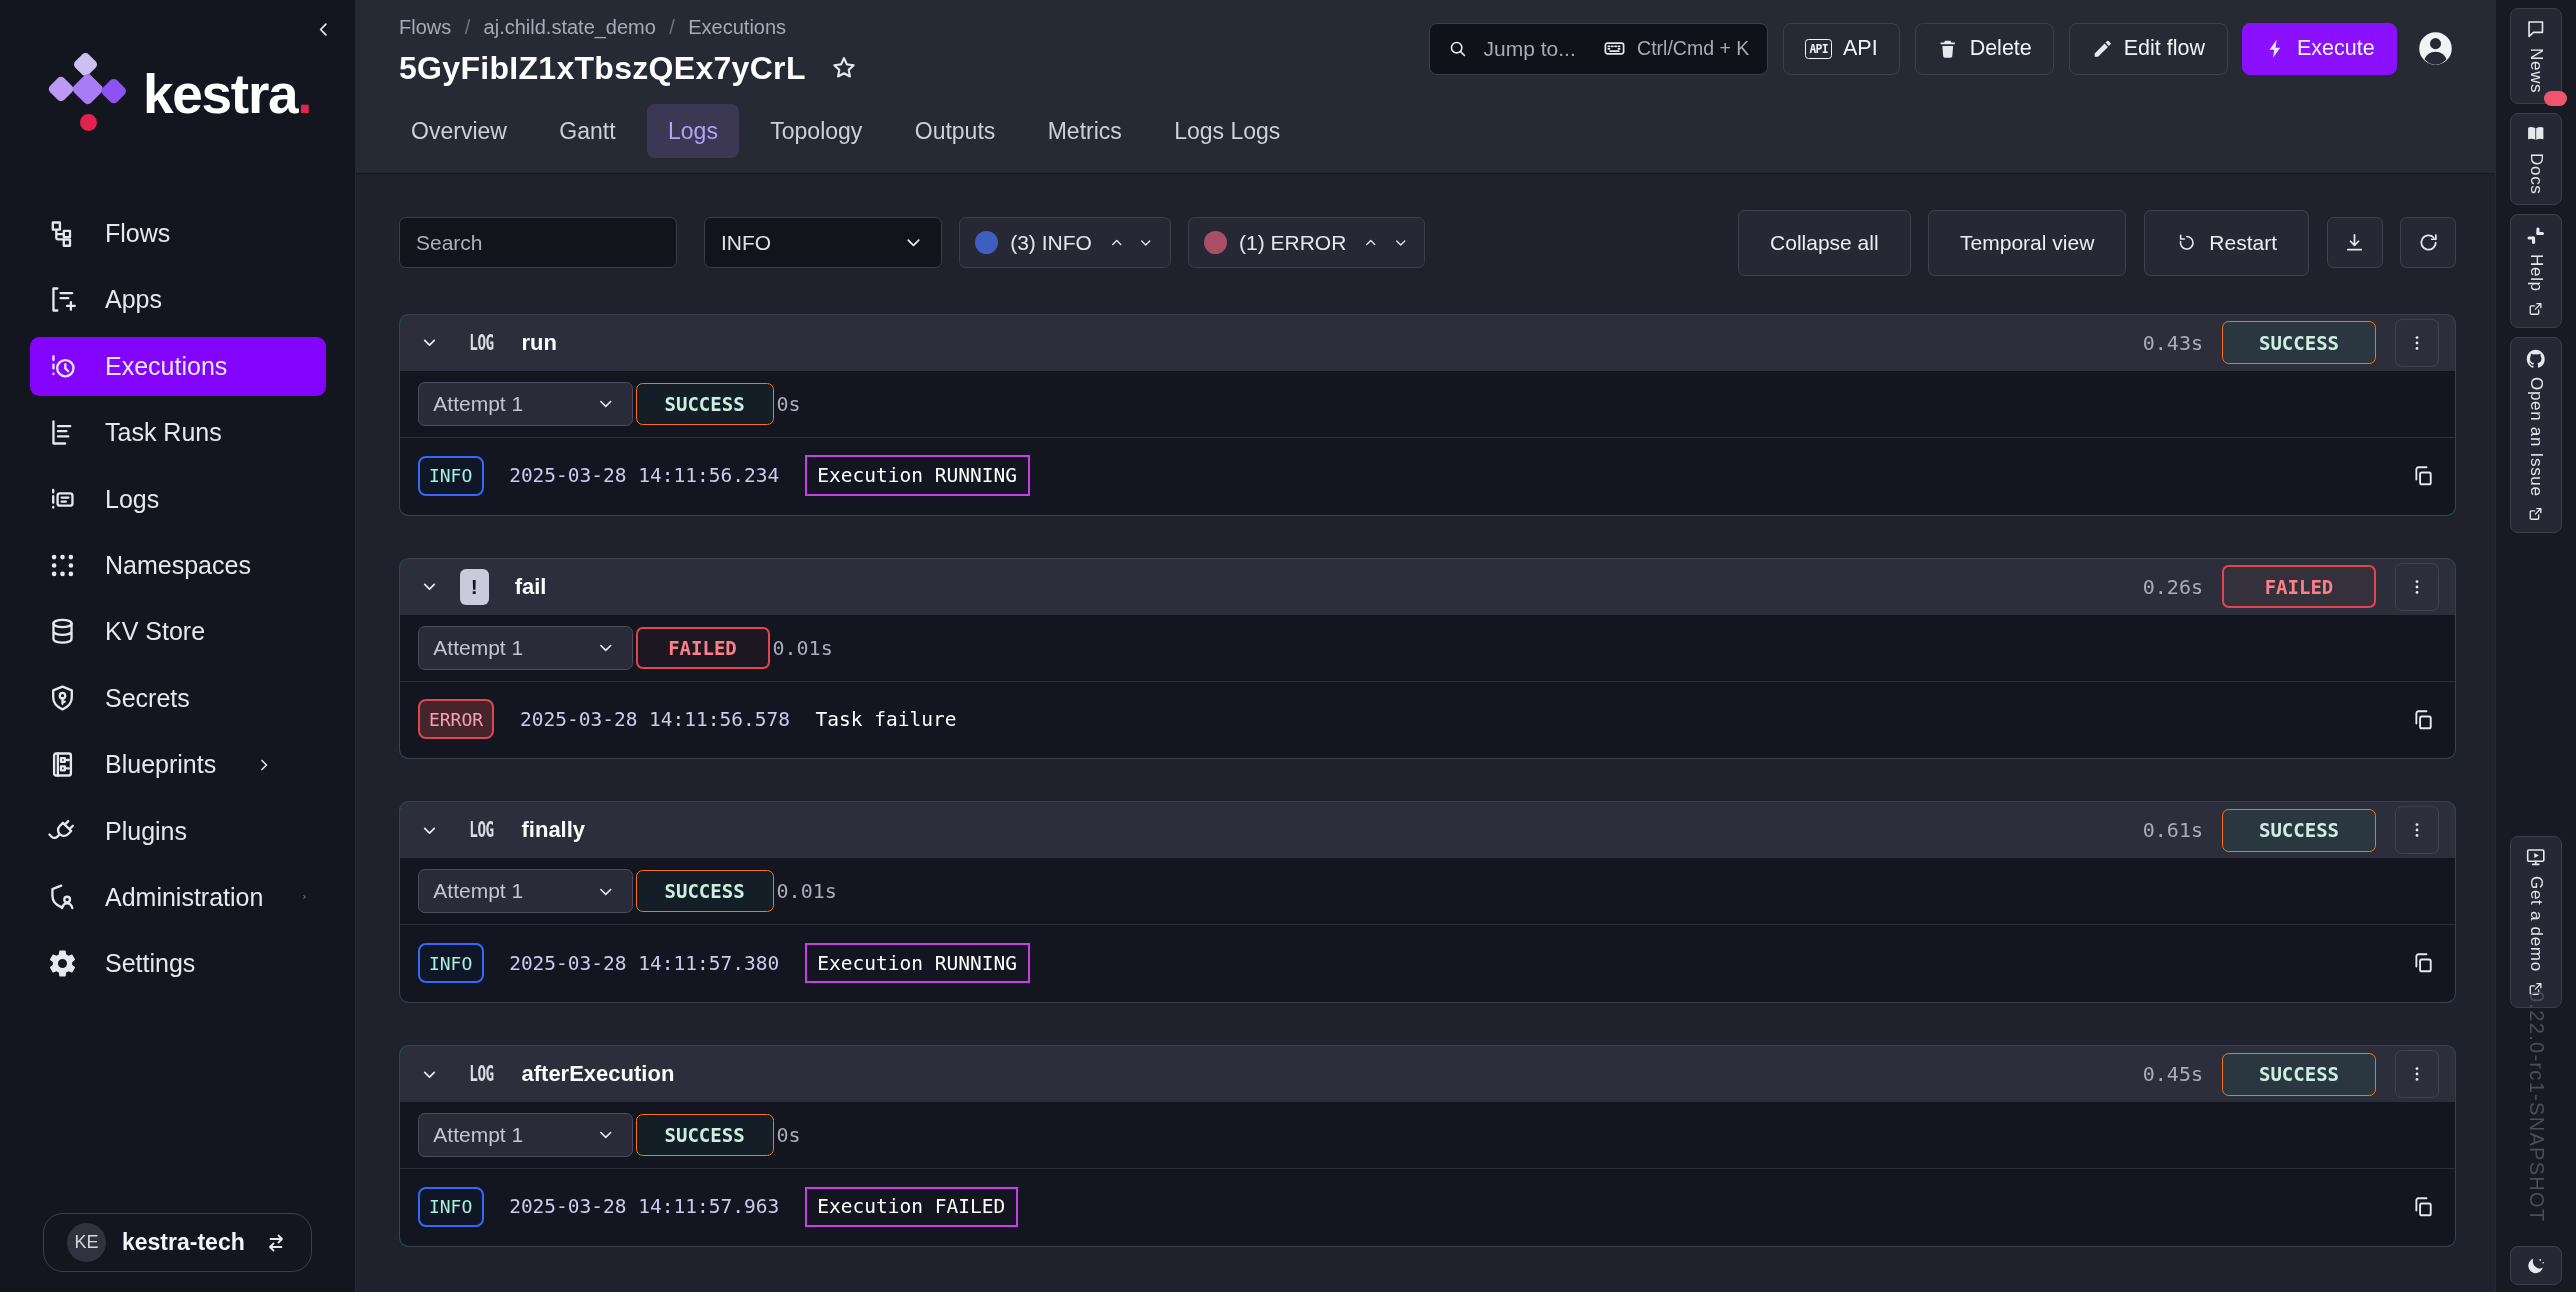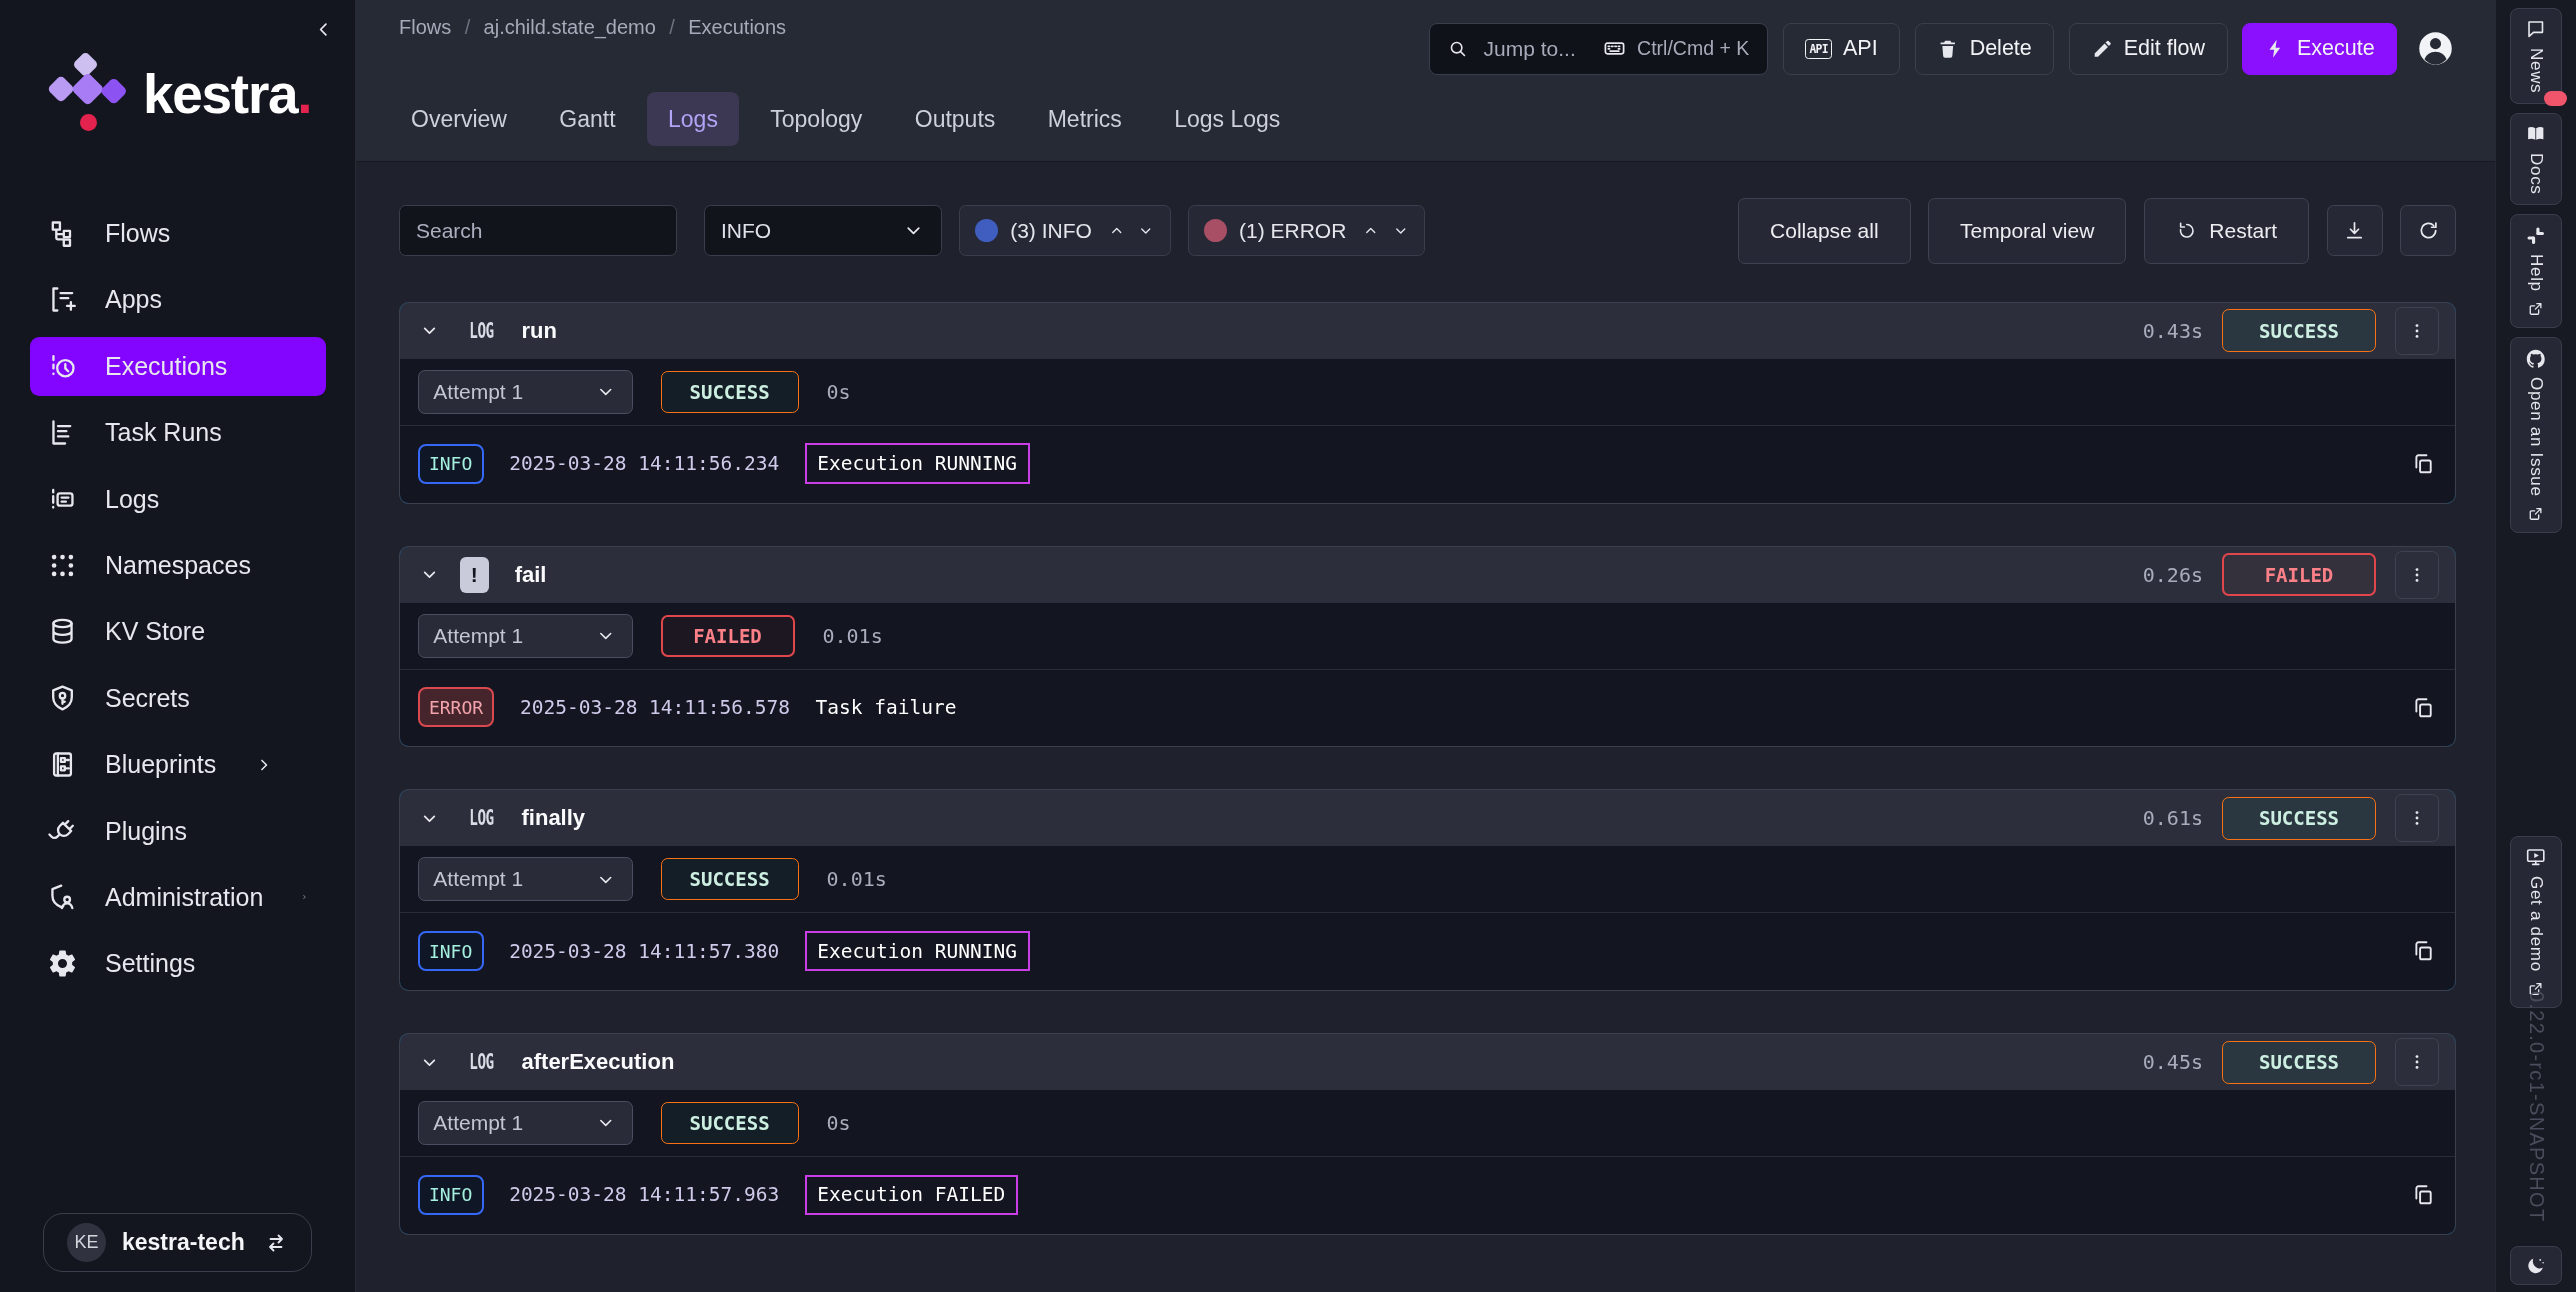--- a/index.html
+++ b/index.html
@@ -98,21 +98,21 @@
   .task-title{font-size:22px;font-weight:700;color:#FBFBFD}
   .head-right{margin-left:auto;display:flex;align-items:center;gap:19px}
   .dur{font-size:20px;color:#A9ACBC}
   .badge{height:43px;min-width:154px;display:flex;align-items:center;justify-content:center;
     padding:0 28px;border-radius:6.7px;font-family:"DejaVu Sans Mono",monospace;font-size:19px;font-weight:600}
   .badge.success{border:1px solid #f97316;color:#CDEFE2;background:rgba(47,206,150,.05)}
   .badge.failed{border:2px solid #E0464C;color:#FC8088;background:rgba(224,70,76,.05)}
   .badge.sm{height:42px;min-width:134px}
   .kebab{width:44px;height:48px;border:1.3px solid #3F4250;border-radius:6.7px;background:transparent;
     display:grid;place-items:center;cursor:pointer}
-  .attempt-row{display:flex;align-items:center;gap:28px;height:66px;padding:0 17.5px;background:#131520}
+  .attempt-row{display:flex;align-items:center;gap:3px;height:66px;padding:0 17.5px;background:#131520}
   .select{width:215px;height:44px;background:#292C38;border:1.3px solid #4A4E60;border-radius:6.7px;
     display:flex;align-items:center;justify-content:space-between;padding:0 14.8px;
     font-size:21px;color:#C3C6D2;cursor:pointer}
   .log-row{border-top:1.3px solid #2A2D38;display:flex;align-items:center;gap:25.5px;
     padding:17.5px 20px 19px 17.5px;background:#131520}
   .lvl{height:40px;padding:0 9.4px;border-radius:8px;display:flex;align-items:center;
     font-family:"DejaVu Sans Mono",monospace;font-size:18px}
   .lvl.info{border:2px solid #3568F6;color:#A5F0DE;background:#0F1626}
   .lvl.error{border:2px solid #D9494F;color:#F2A3AB;background:#45242B}
   .ts{font-size:19.5px;color:#CFC9EA}
@@ -275,20 +275,28 @@
 
     <header class="topbar">
       <div class="topbar-row">
         <div>
           <div class="bc">
             <span class="bc-item">Flows</span>
             <span class="bc-sep">/</span>
             <span class="bc-item">aj.child.state_demo</span>
             <span class="bc-sep">/</span>
             <span class="bc-item">Executions</span>
+          </div>
+          <div class="title-row">
+            <h1>5GyFibIZ1xTbszQEx7yCrL</h1>
+            <button class="star-btn">
+              <svg width="28" height="28" viewBox="0 0 24 24">
+                  <path class="s" stroke="#C9CCD8" stroke-width="1.6" d="M12 3.6 14.5 8.9 20.3 9.6 16 13.6 17.1 19.3 12 16.5 6.9 19.3 8 13.6 3.7 9.6 9.5 8.9z"></path>
+                </svg>
+            </button>
           </div>
         </div>
 
         <div class="top-actions">
           <div class="jump">
             <svg width="21.5" height="21.5" viewBox="0 0 24 24">
                 <circle class="s" cx="10.8" cy="10.8" r="5.8"></circle>
                 <path class="s" d="M15.2 15.2 19.5 19.5"></path>
               </svg>
             <span>Jump to...</span>

